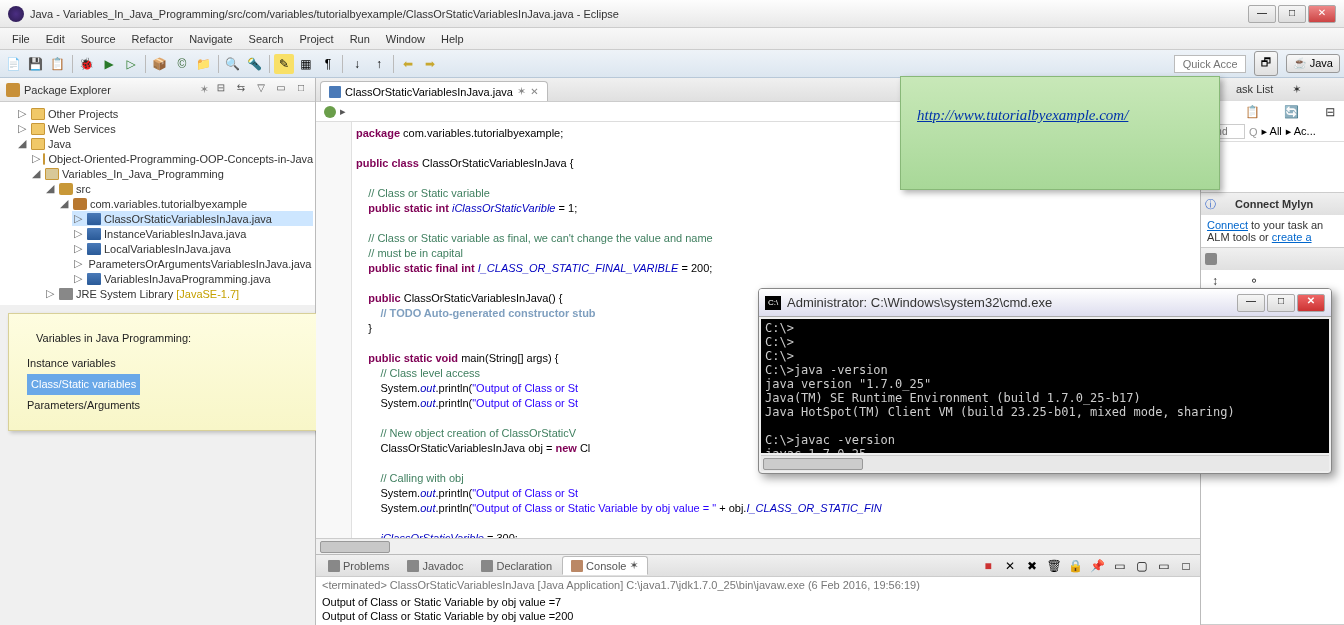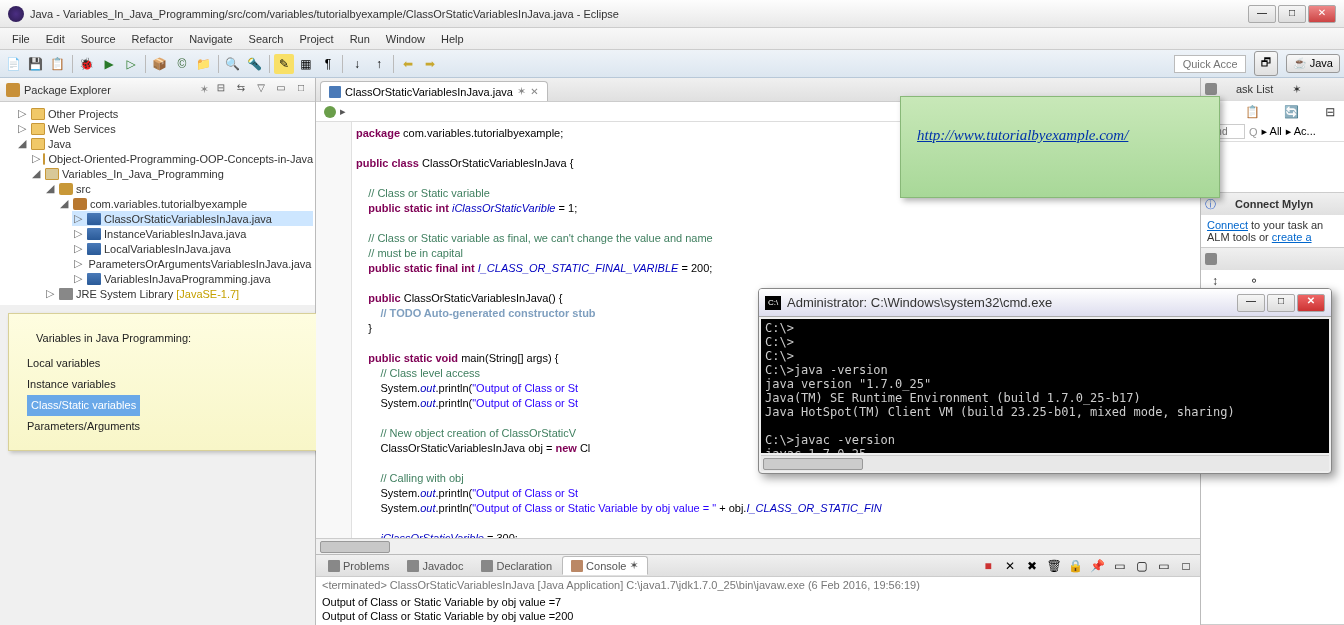--- a/index.html
+++ b/index.html
@@ -76,21 +76,21 @@
 
 .right-pane { width: 144px; border-left: 1px solid #bbb; background: #fff; display:flex;flex-direction:column;}
 .rp-section { border-bottom: 1px solid #ccc; }
 .rp-header { height: 22px; background: linear-gradient(#f0f0f0,#e0e0e0); display: flex; align-items: center; padding: 0 4px; font-size: 11px; color: #333; gap:19px;}
 .rp-header .rp-icon{width:12px;height:12px;background:#888;border-radius:2px;}
 .rp-body { padding: 4px 6px; font-size: 11px; color: #333; }
 .rp-body a { color: #0066cc; text-decoration: underline; cursor:pointer;}
 .rp-filter { height:20px;display:flex;align-items:center;padding:0 4px;gap:4px;border-bottom:1px solid #ddd;}
 .rp-filter input{border:1px solid #ccc;width:40px;font-size:10px;padding:1px 2px;}
 
-.green-note { position: absolute; left: 900px; top: 96px; width: 320px; height: 102px; background: linear-gradient(#c8e8b8,#a8d898); border: 1px solid #88b878; box-shadow: 3px 3px 6px rgba(0,0,0,0.3); padding: 30px 16px; }
+.green-note { position: absolute; left: 900px; top: 76px; width: 320px; height: 114px; background: linear-gradient(#c8e8b8,#a8d898); border: 1px solid #88b878; box-shadow: 3px 3px 6px rgba(0,0,0,0.3); padding: 30px 16px; }
 .green-note a { color: #0033aa; font-style: italic; text-decoration: underline; font-family: "Comic Sans MS", cursive; font-size: 15px; }
 
 .cmd-window { position: absolute; left: 758px; top: 288px; width: 574px; height: 186px; background: #efefef; border: 1px solid #888; box-shadow: 4px 4px 10px rgba(0,0,0,0.4); border-radius: 4px; display:flex;flex-direction:column;}
 .cmd-title { height: 28px; background: linear-gradient(#fff,#dde); border-bottom: 1px solid #aaa; display: flex; align-items: center; padding: 0 6px; border-radius:3px 3px 0 0;}
 .cmd-title .cmd-icon { width: 16px; height: 14px; background: #000; margin-right: 6px; font-size:8px;color:#fff;text-align:center;line-height:14px;}
 .cmd-title .cmd-text { flex: 1; color: #333; font-size: 13px; }
 .cmd-wbtn { width: 28px; height: 18px; background: linear-gradient(#f5f5f5,#ddd); border: 1px solid #aaa; border-radius: 2px; margin-left: 2px; text-align:center;font-size:10px;cursor:pointer;}
 .cmd-wbtn.cl { background: linear-gradient(#e66,#c33); color:#fff;font-weight:bold;}
 .cmd-body { flex: 1; background: #000; color: #ccc; font-family: "Lucida Console", monospace; font-size: 12px; padding: 2px 4px; white-space: pre; overflow: hidden; margin:2px;}
 .cmd-scroll { height: 16px; background: #e8e8e8; border-top:1px solid #ccc;margin:0 2px 2px 2px;position:relative;}
@@ -245,21 +245,20 @@
                 <span class="node-icon jre-icon"></span>
                 <span>JRE System Library</span> 
                 <span class="jre-label">[JavaSE-1.7]</span>
               </li>
           </ul>
         </ul>
       </ul>
     </div>
     <div class="sticky-note">
       <div class="hdr">Variables in Java Programming:</div>
-      <div class="item">Local variables</div>
       <div class="item">Instance variables</div>
       <div><span class="item hl">Class/Static variables</span></div>
       <div class="item">Parameters/Arguments</div>
     </div>
   </div>
 
   <div class="center-pane">
     <div class="editor-tabs">
       <div class="editor-tab">
         <span class="et-icon"></span>

